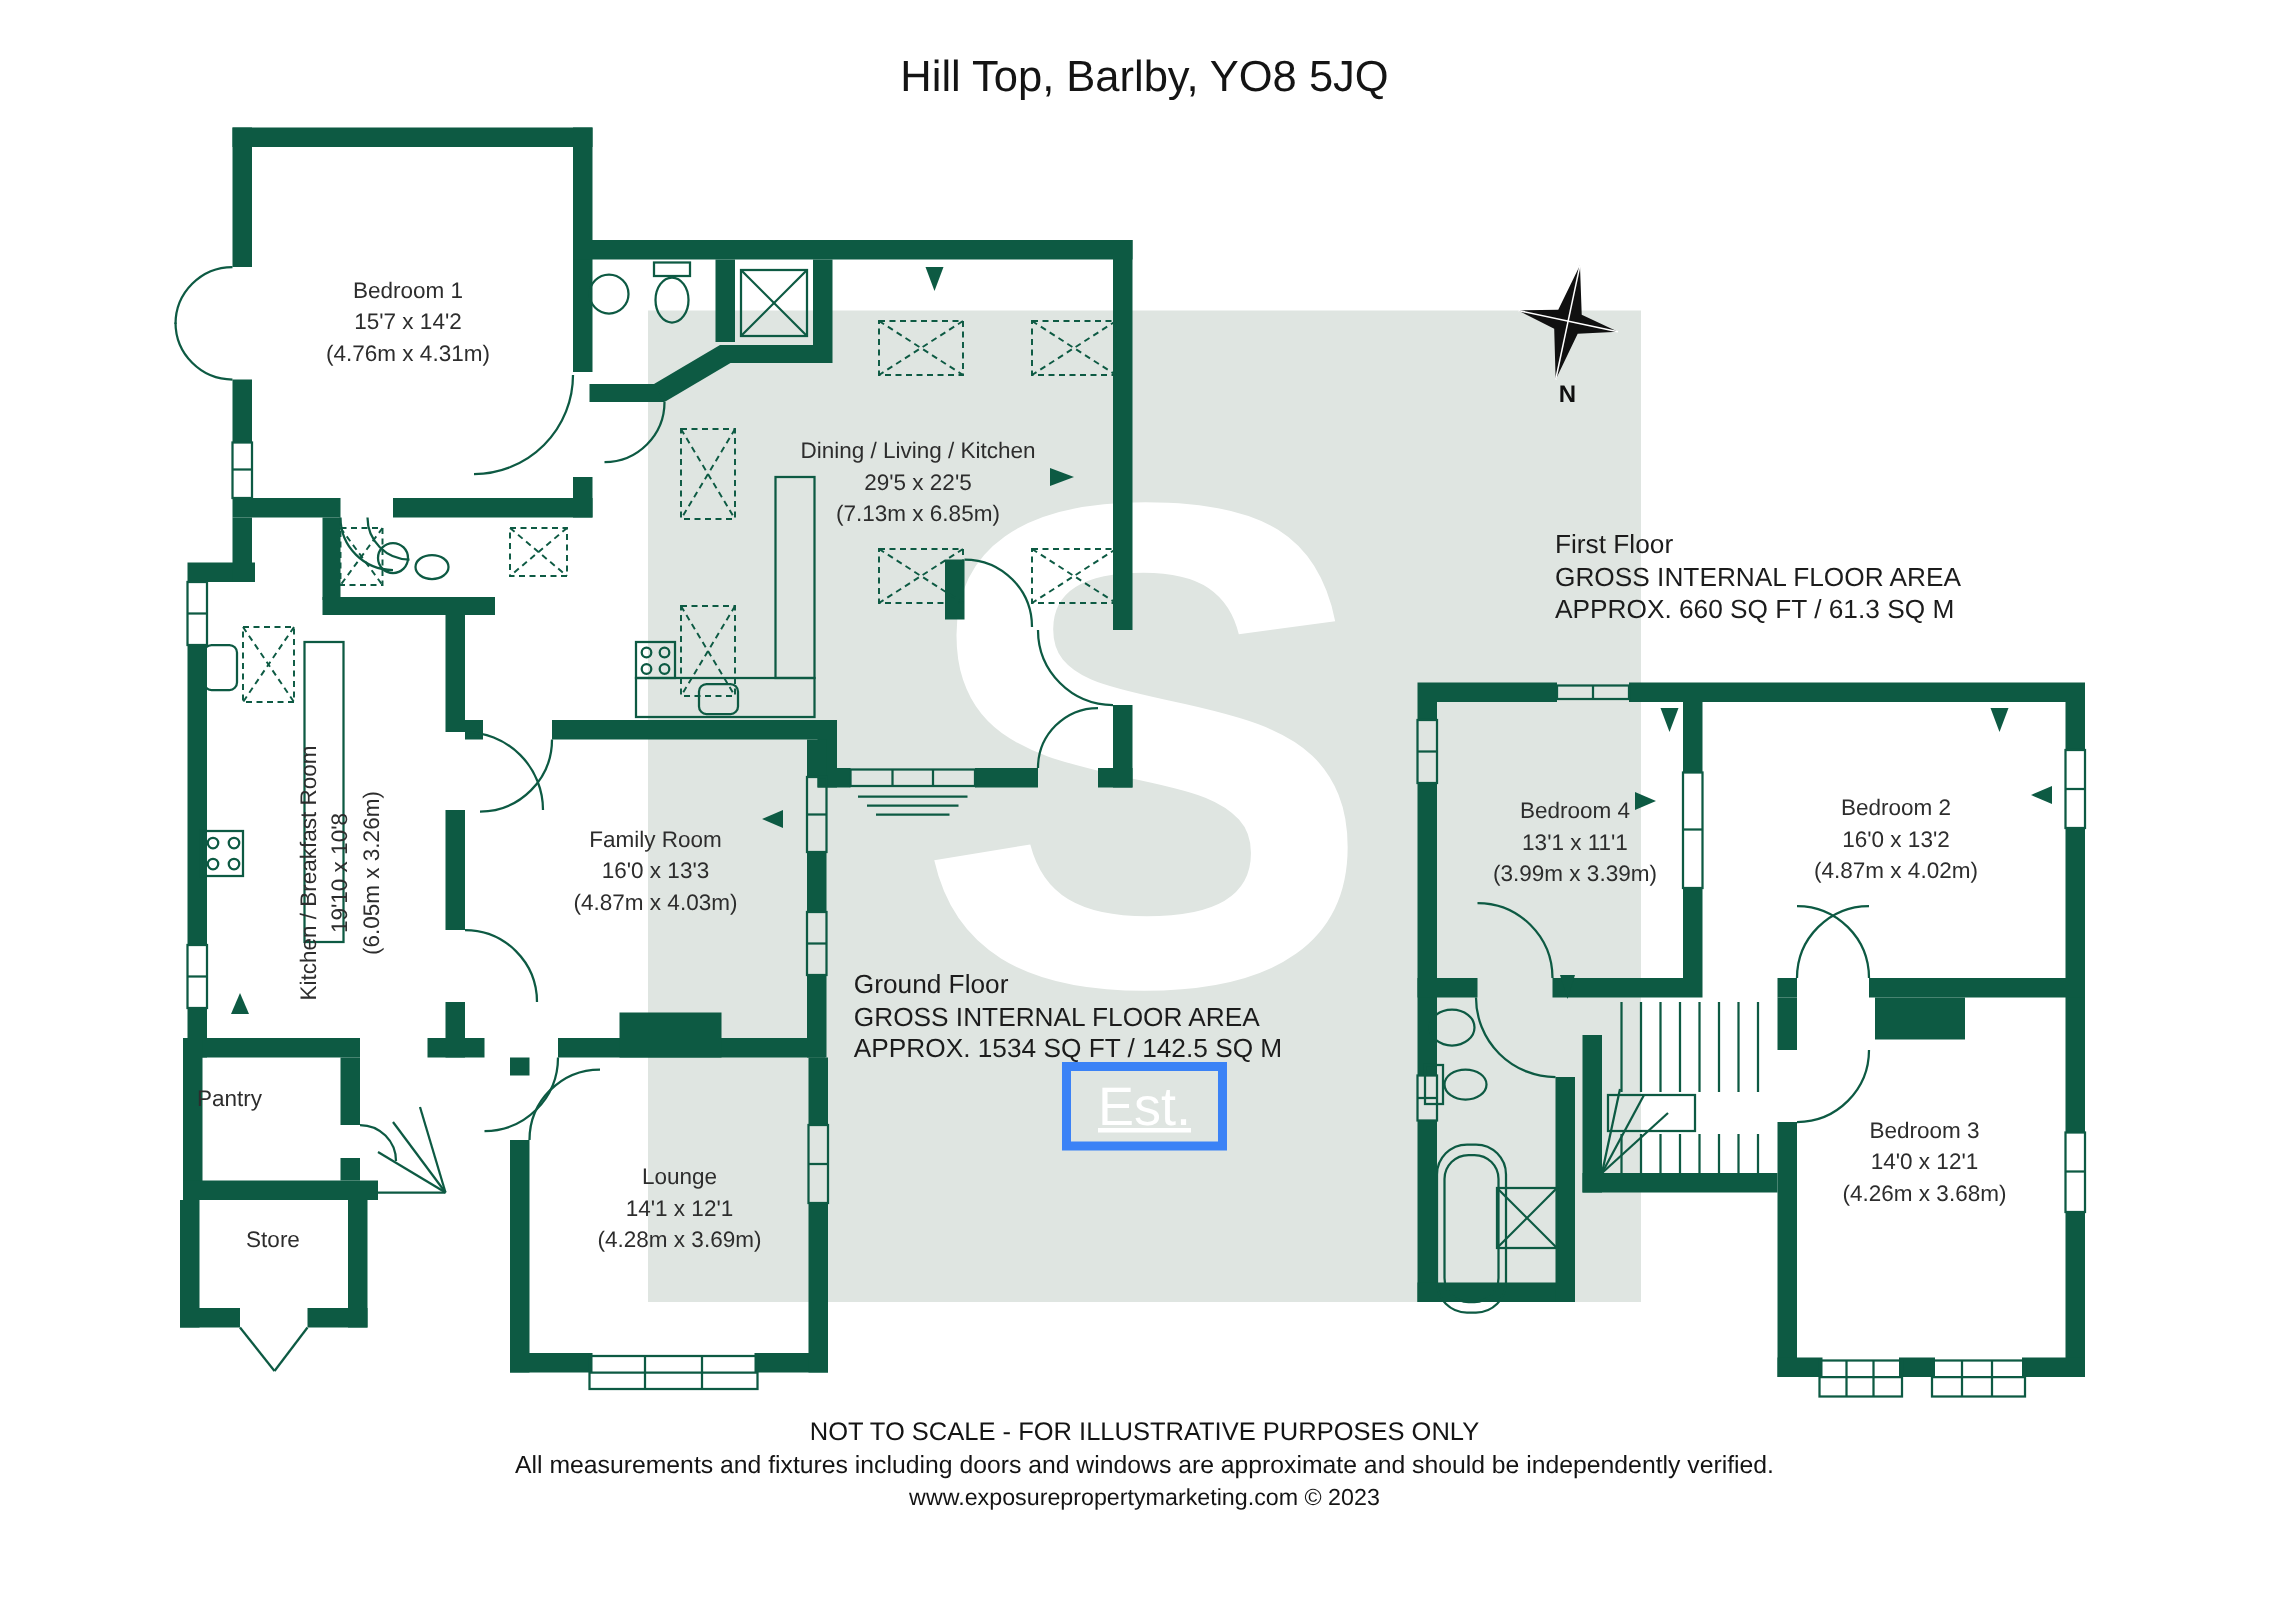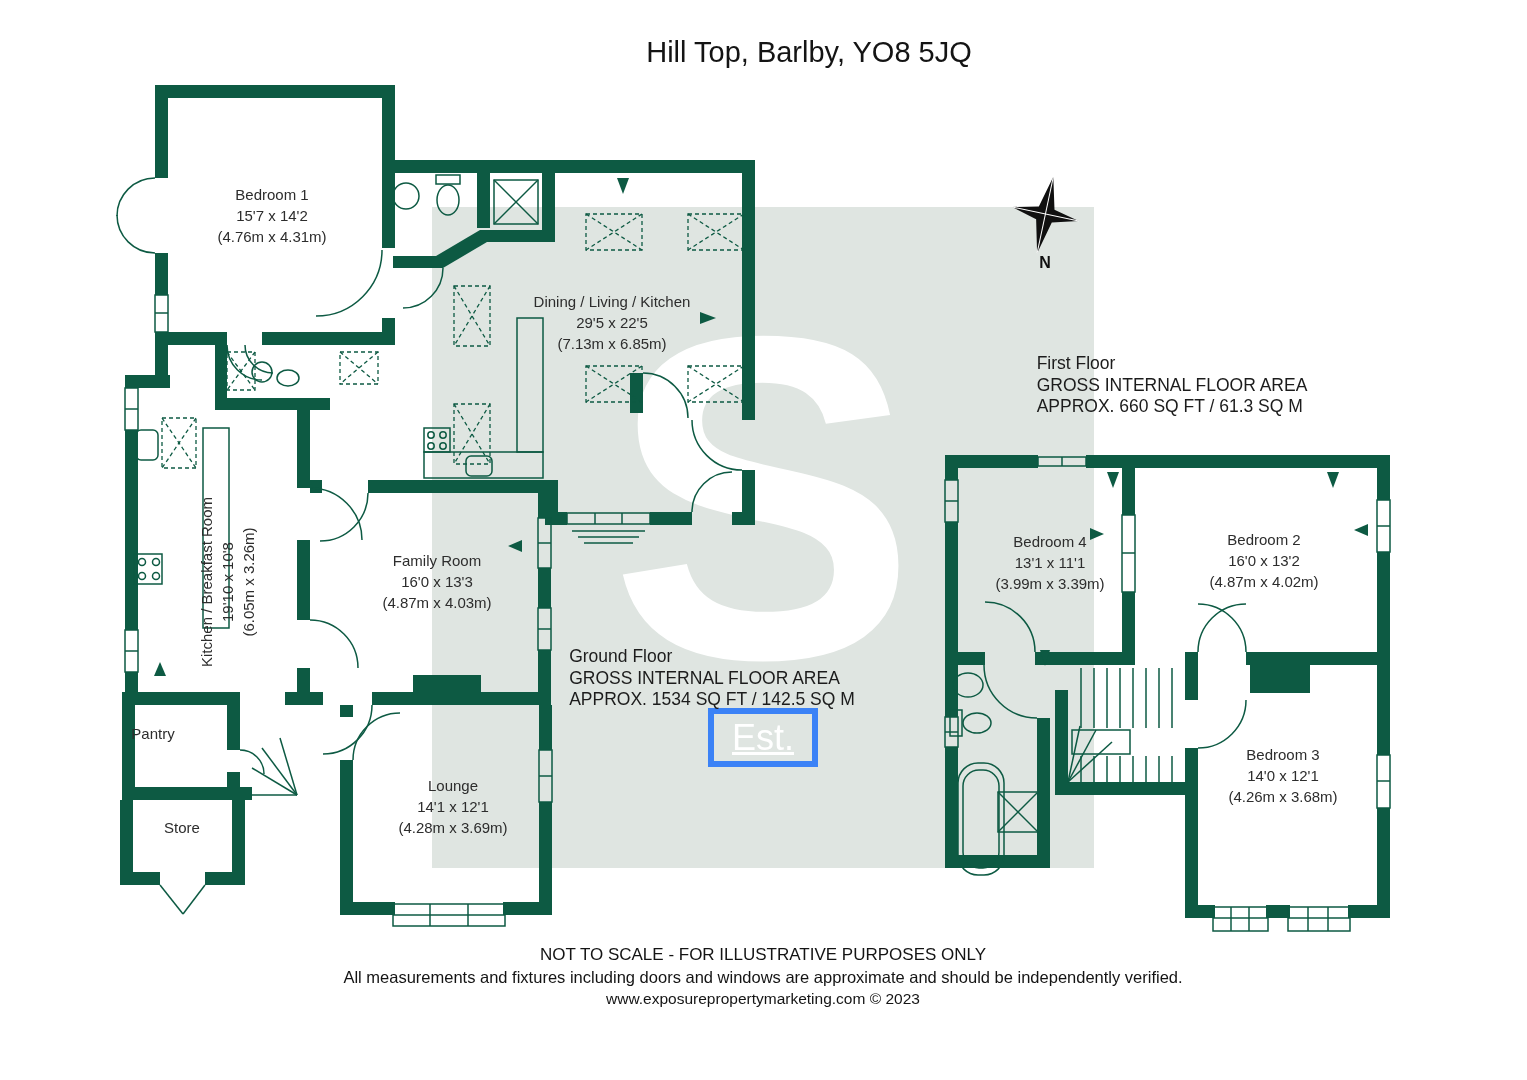--- a/index.html
+++ b/index.html
@@ -21,21 +21,21 @@
     position:absolute;left:50%;top:501px;transform:translateX(-50%);
     display:flex;align-items:center;gap:24px;color:#ffffff;white-space:nowrap;
   }
   .wm-est{
     border:6px solid #3b82f6;padding:2px 18px;font-size:36px;line-height:1.2;text-decoration:underline;
   }
   .wm-year{font-size:54px;letter-spacing:10px;}
   
   .title{
     position:absolute;left:763px;top:52px;transform:translate(-50%,-50%);
-    font-size:29px;color:#141414;white-space:nowrap;margin-left:46px;
+    font-size:29px;color:#141414;white-space:nowrap;
   }
   .footer{
     position:absolute;left:763px;top:944px;transform:translateX(-50%);
     text-align:center;color:#141414;white-space:nowrap;
   }
   .footer .f1{font-size:17px;line-height:22px;}
   .footer .f2{font-size:17px;line-height:22px;}
   .footer .f3{font-size:16.5px;line-height:22px;}
   .footer .f4{font-size:15.5px;line-height:22px;}
   

